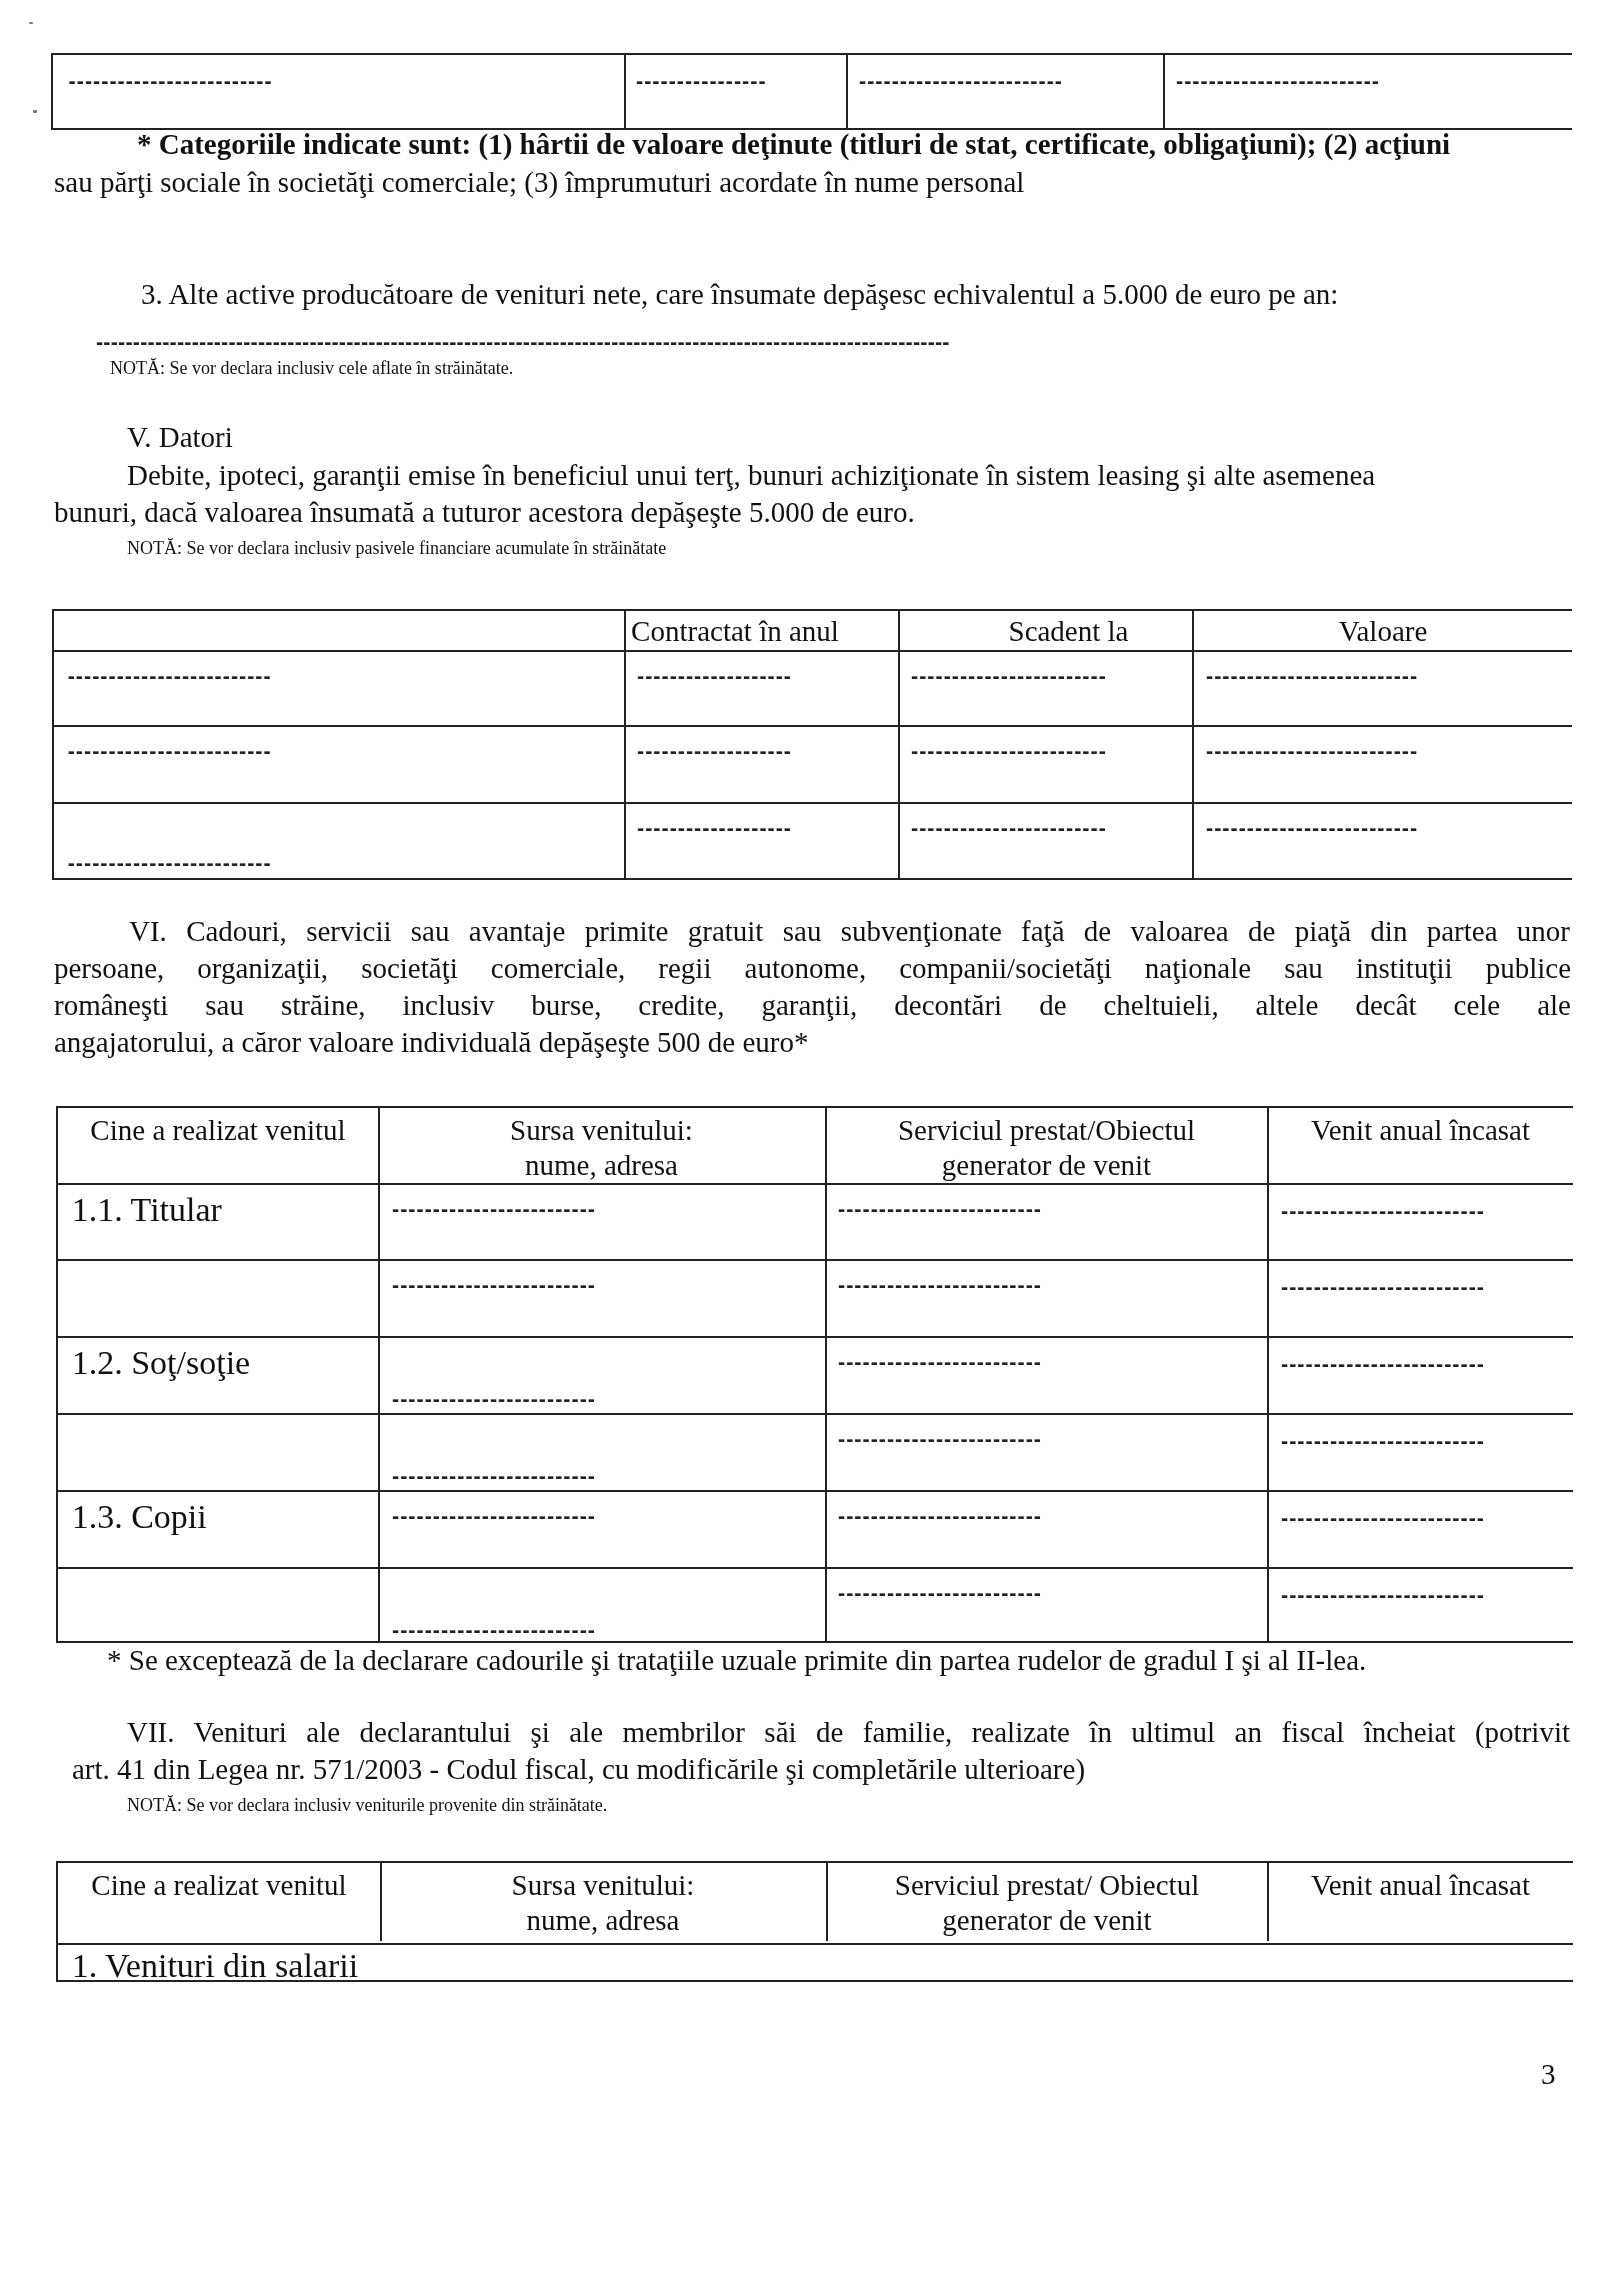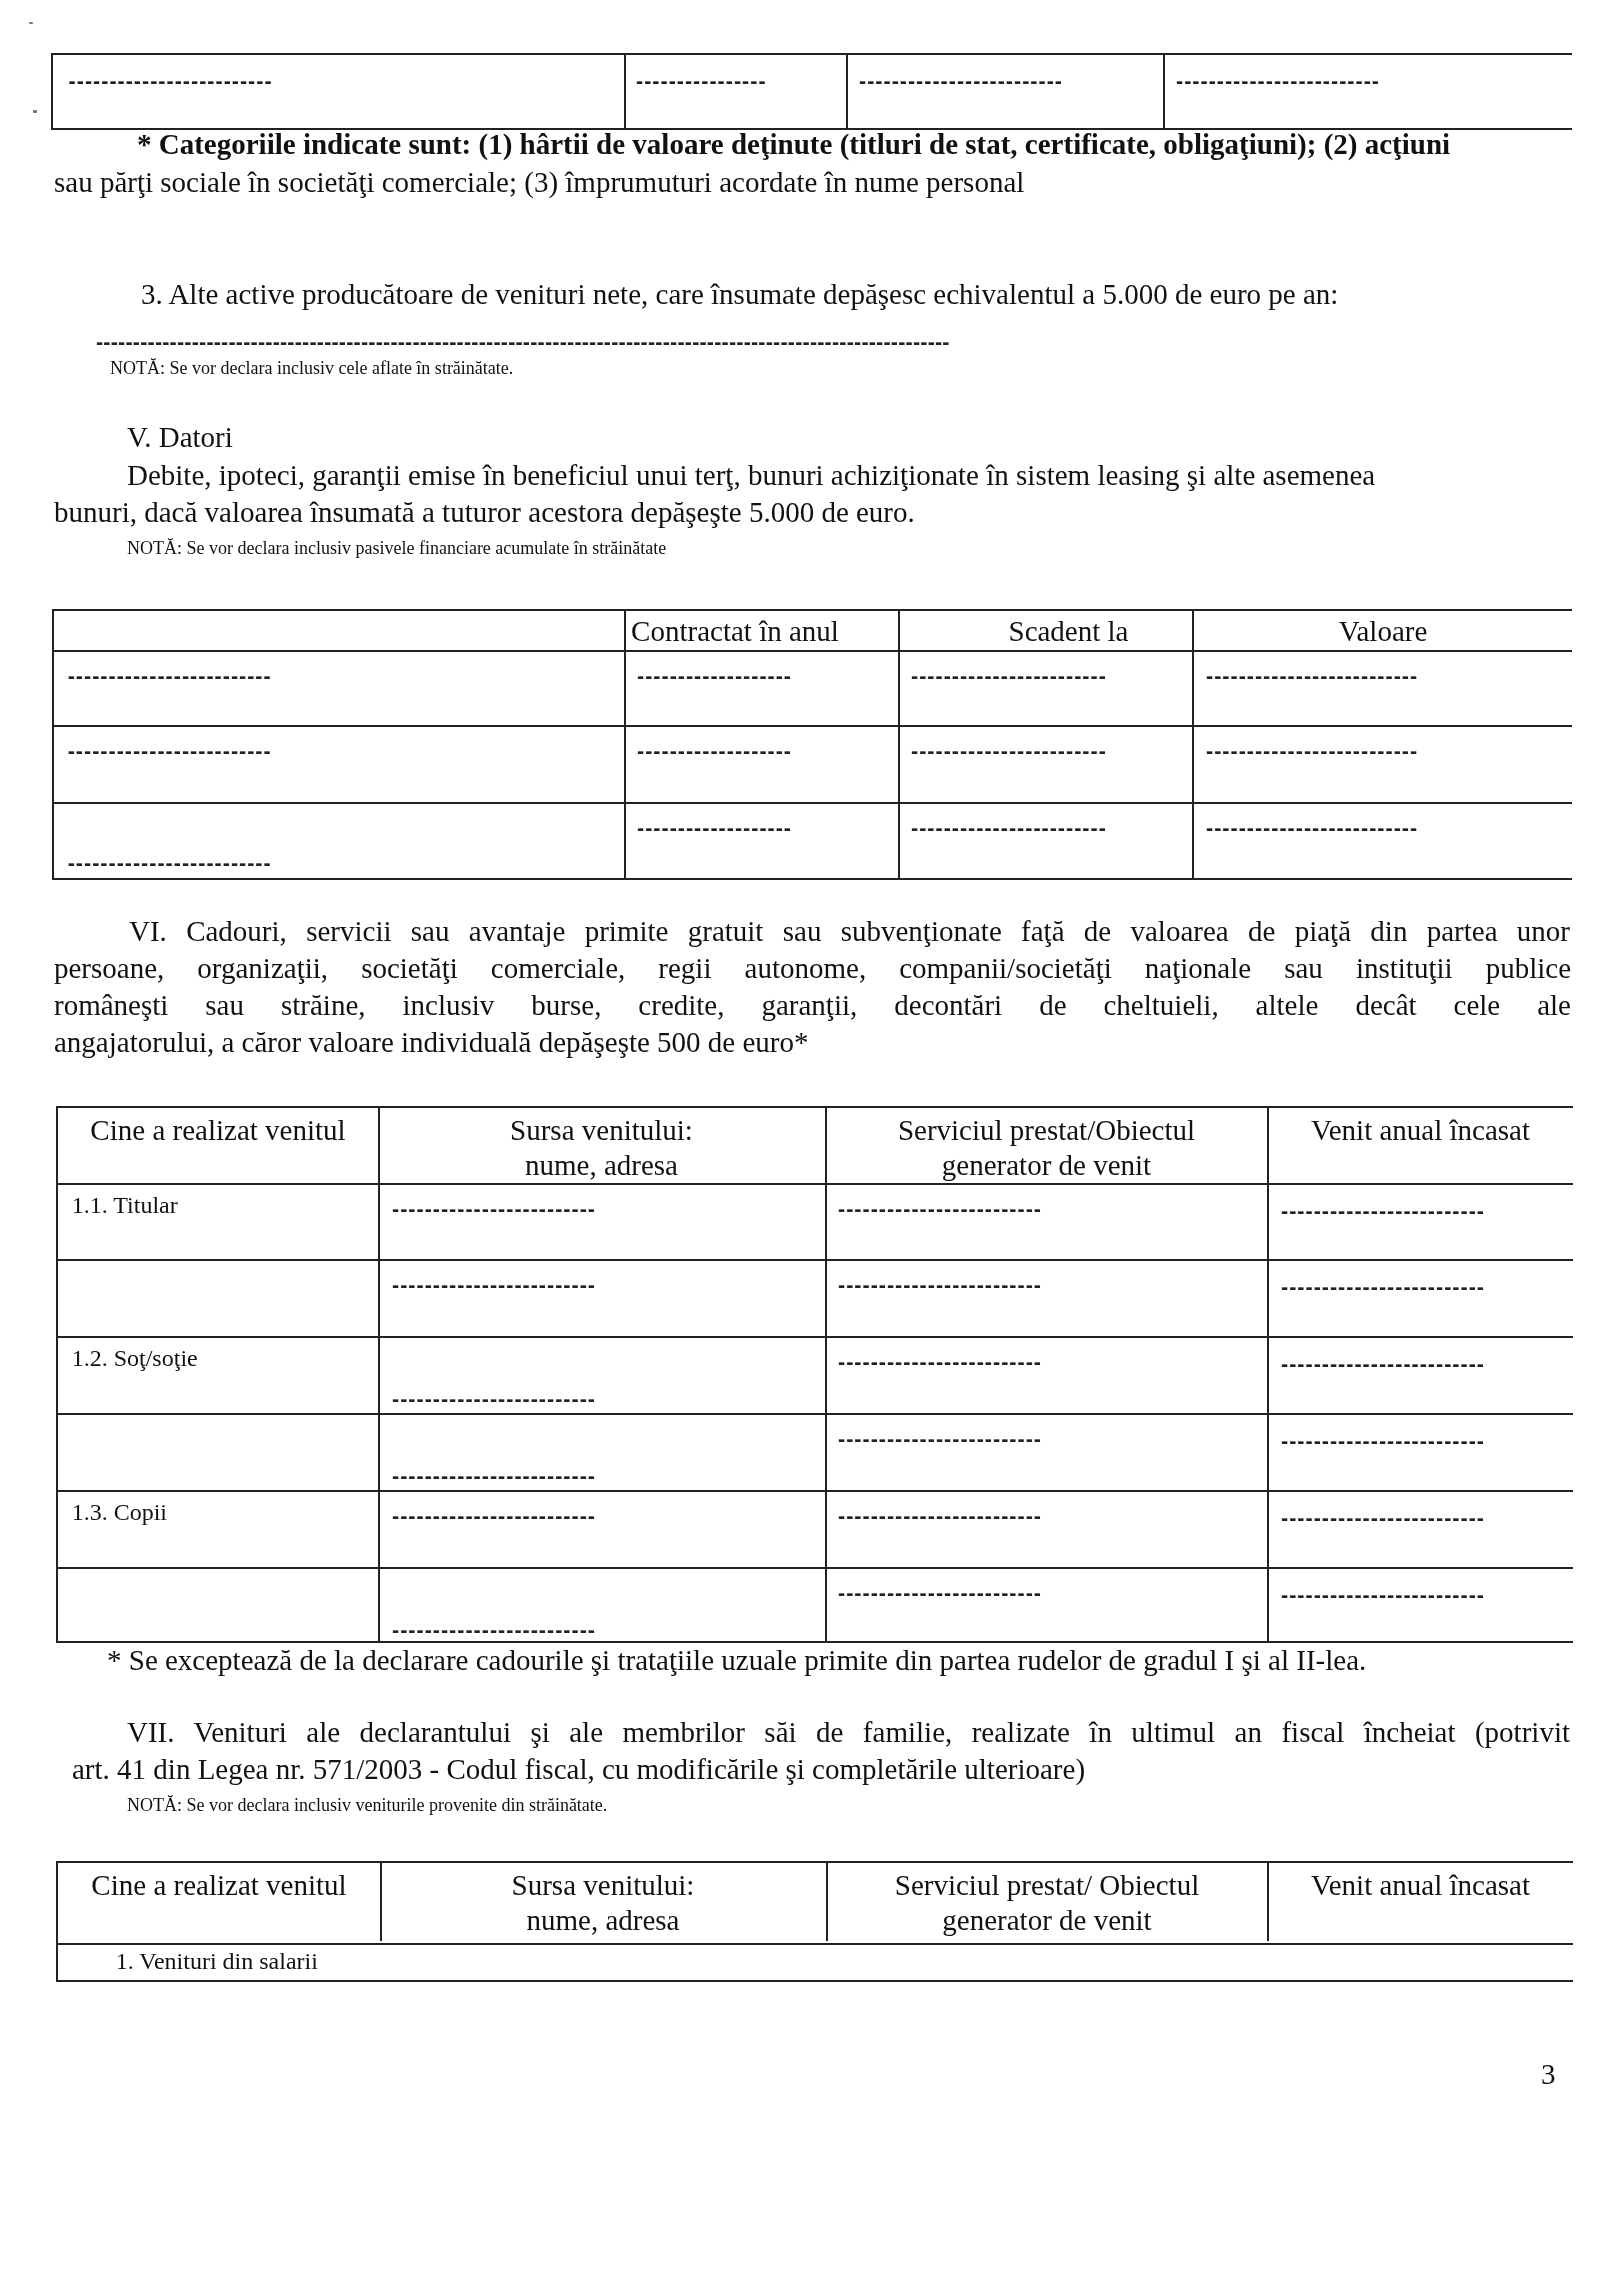--- a/index.html
+++ b/index.html
@@ -6,21 +6,21 @@
   body { width: 1623px; height: 2278px; position: relative; overflow: hidden;
          font-family: "Liberation Serif", "DejaVu Serif", serif; color: #111; }
   .abs { position: absolute; white-space: nowrap; }
   .txt { font-size: 29px; line-height: 1; }
   .note { font-size: 18px; line-height: 1; }
   .just { white-space: normal; text-align: justify; text-align-last: justify; }
   .tbl { position: absolute; border-top: 2.9px solid #222; border-bottom: 2.9px solid #222; border-left: 2px solid #222; box-sizing: border-box; }
   .row { position: absolute; left: 0; right: 0; box-sizing: border-box; }
   .row.line { border-top: 2px solid #222; }
   .vline { position: absolute; top: 0; bottom: 0; width: 0; border-left: 2px solid #222; }
-  .cell-text { position: absolute; font-size: 24px; line-height: 1; white-space: nowrap; }
+  .cell-text { position: absolute; font-size: 34px; line-height: 1; white-space: nowrap; }
   .hdr { position: absolute; font-size: 29px; line-height: 37px; text-align: center; white-space: nowrap; }
   .dash { position: absolute; font-family: "Liberation Sans", sans-serif; font-size: 21.5px; font-weight: bold; letter-spacing: 1px; line-height: 1; white-space: nowrap; color: #222; }
   .pagenum { font-size: 29px; }
   .speck { position: absolute; width: 3.9px; height: 2.9px; background: #777; border-radius: 1px; }
 </style>
 </head>
 <body>
 
 <div class="speck" style="left:29px;top:21.5px;"></div>
 <div class="speck" style="left:33px;top:110px;"></div>
@@ -141,18 +141,18 @@
   <div class="vline" style="left:322px; bottom:39px;"></div>
   <div class="vline" style="left:768px; bottom:39px;"></div>
   <div class="vline" style="left:1209px; bottom:39px;"></div>
   <div class="hdr" style="left:0; width:322px; top:3.9px;">Cine a realizat venitul</div>
   <div class="hdr" style="left:322px; width:446px; top:3.9px;">Sursa venitului:</div>
   <div class="hdr" style="left:322px; width:446px; top:39px;">nume, adresa</div>
   <div class="hdr" style="left:768px; width:442px; top:3.9px;">Serviciul prestat/ Obiectul</div>
   <div class="hdr" style="left:768px; width:442px; top:39px;">generator de venit</div>
   <div class="hdr" style="left:1209px; width:307px; top:3.9px;">Venit anual încasat</div>
   <div class="row line" style="top:80px; height:38px;">
-    <span class="cell-text" style="left:13.7px; top:3.9px;margin-left:44px;">1. Venituri din salarii</span>
+    <span class="cell-text" style="left:13.7px; top:3.9px;">1. Venituri din salarii</span>
   </div>
 </div>
 
 <div class="abs pagenum" style="left:1541px; top:2058px;">3</div>
 
 
 </body></html>

